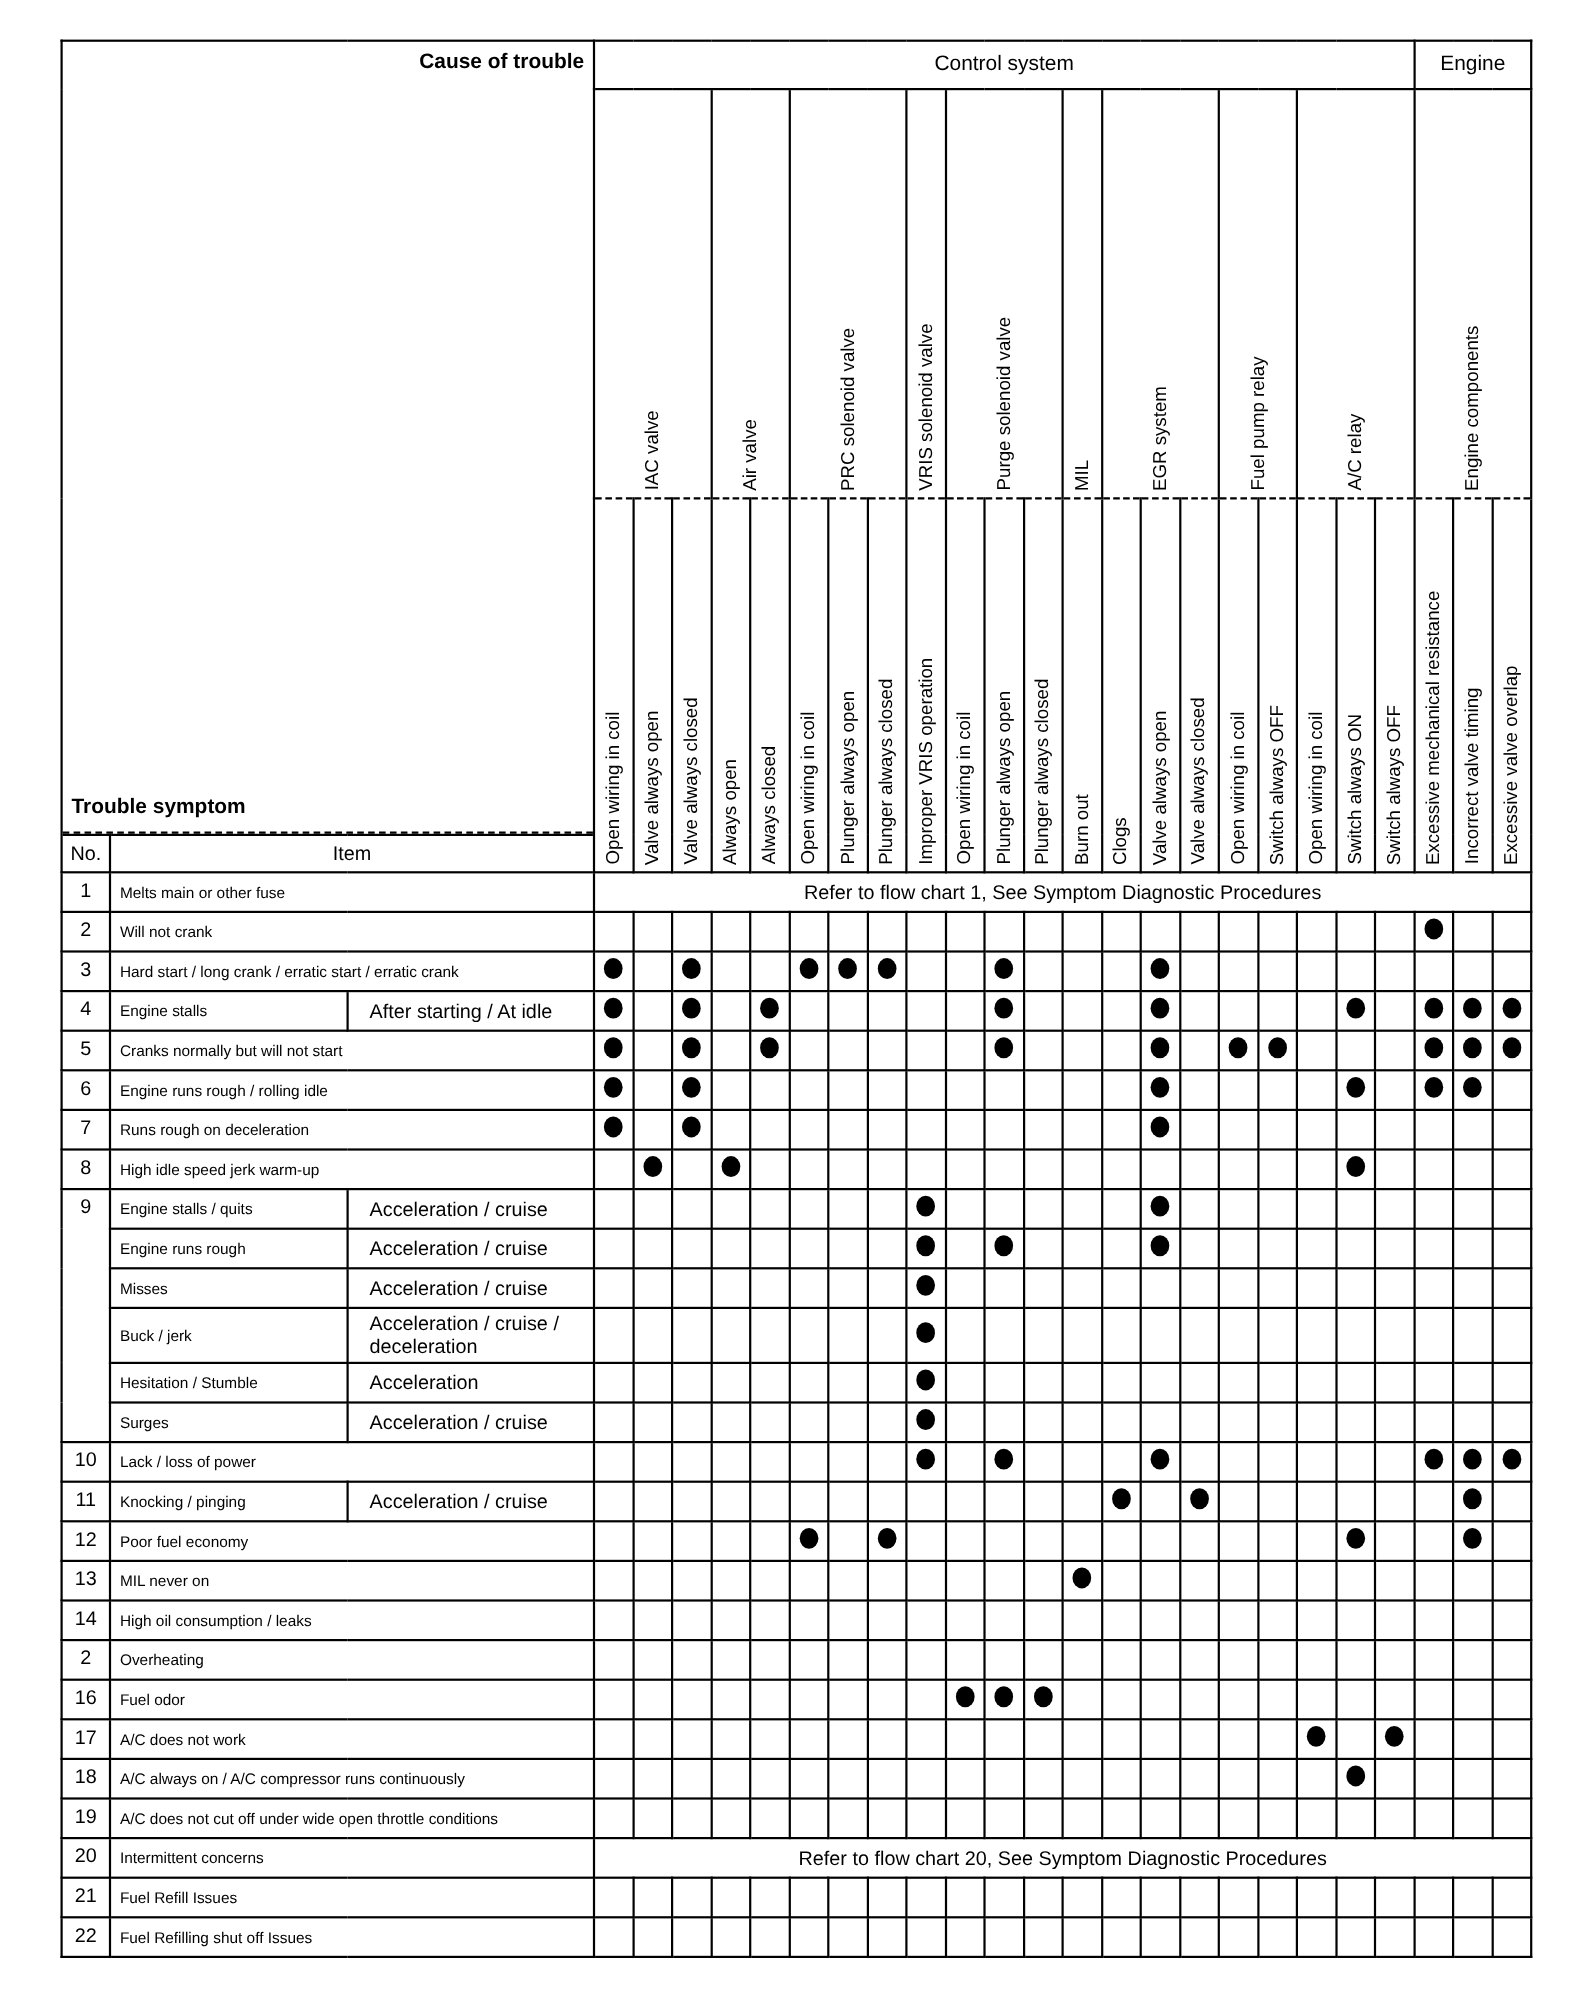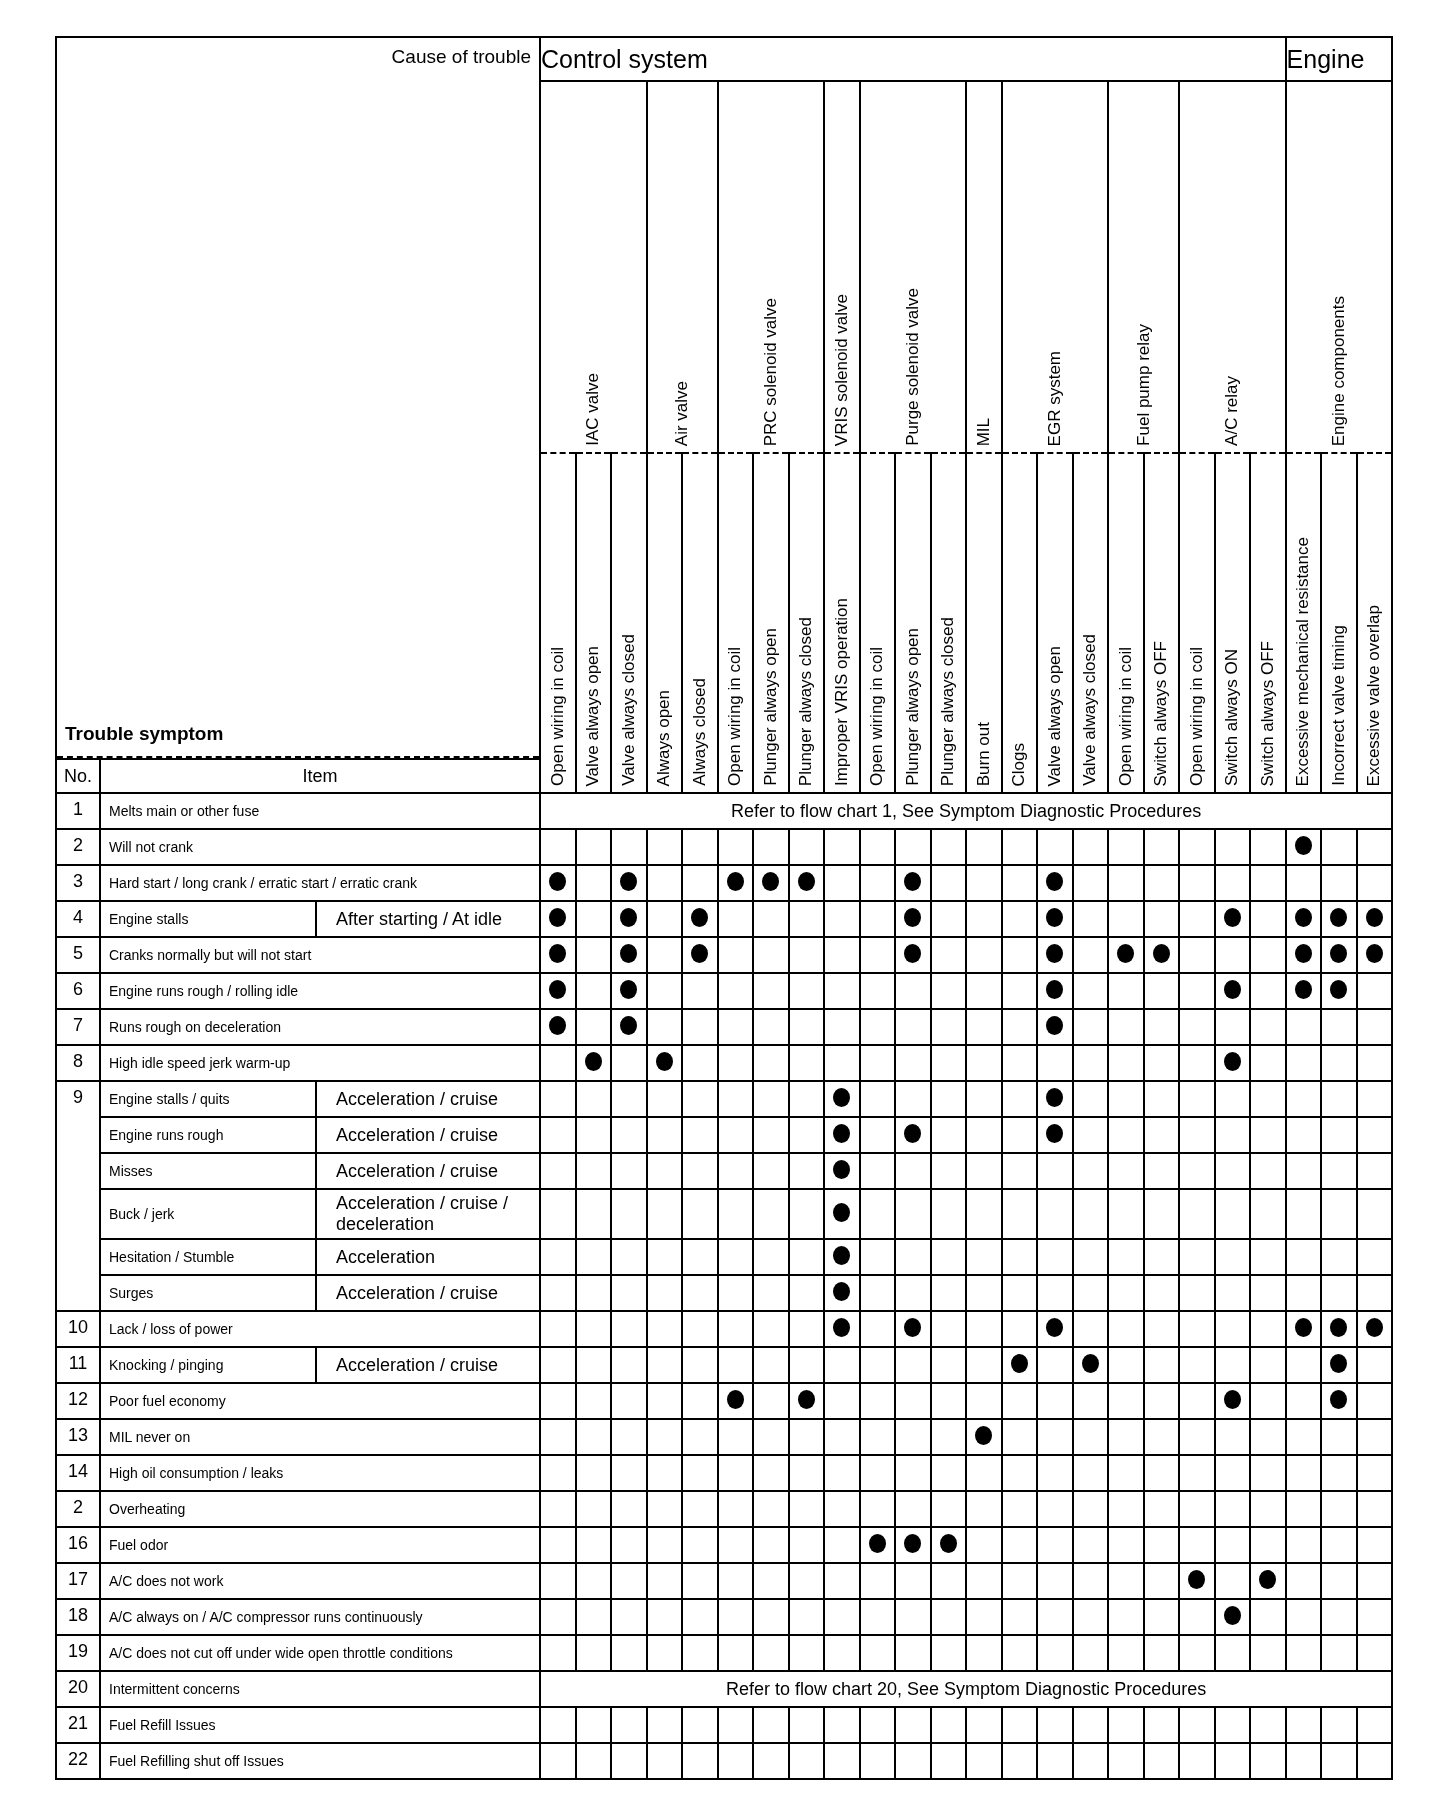--- a/index.html
+++ b/index.html
@@ -1,24 +1,24 @@
 <!DOCTYPE html>
 <html><head>
 <meta charset="utf-8">
 <style>
   html, body { margin: 0; padding: 0; background: #ffffff; }
   body { width: 1440px; height: 1814px; position: relative; font-family: "Liberation Sans", sans-serif; color: #000; }
   #chart { position: absolute; left: 55px; top: 36px; width: 1337px; }
   table.mx { border-collapse: collapse; table-layout: fixed; width: 1337px; }
   table.mx td, table.mx th { border: 2px solid #000; padding: 0; font-weight: normal; }
   .hdr-corner { position: relative; height: 720px; vertical-align: top; border-bottom: none !important; }
-  .cause-label { position: absolute; right: 8px; top: 8px; font-weight: normal; font-size: 19px; }
+  .cause-label { position: absolute; right: 8px; top: 8px; font-weight: bold; font-size: 19px; }
   .symptom-label { position: absolute; left: 8px; bottom: 13px; font-weight: bold; font-size: 19px; }
   .hdr-corner .dash { position: absolute; left: 0; right: 0; bottom: 0; border-bottom: 2px dashed #000; }
-  .group-cell { font-size: 25px; height: 42px; }
+  .group-cell { text-align: center; font-size: 19px; height: 42px; }
   .sub-cell { height: 370px; vertical-align: bottom; position: relative; border-bottom: 2px dashed #000 !important; }
   .cause-cell { height: 295px; vertical-align: bottom; position: relative; border-top: 2px dashed #000 !important; }
   .vtext { writing-mode: vertical-rl; transform: rotate(180deg); white-space: nowrap; font-size: 17px; line-height: 30px; padding: 6px 0; margin: 0 auto; }
   .sub-cell .vtext { font-size: 17px; }
   td.dashed-l { border-left: 2px dashed #000 !important; }
   .no-hdr { font-weight: bold; font-size: 18px; text-align: center; height: 32px; }
   .item-hdr { font-weight: bold; font-size: 18px; text-align: center; }
   .no-cell { text-align: center; font-weight: bold; font-size: 18px; vertical-align: top; padding-top: 5px !important; }
   .item-cell { font-size: 14px; padding: 4px 8px !important; height: 26px; margin-left: 28px; }
   .cond-cell { font-size: 18px; padding: 3px 19px !important; }

